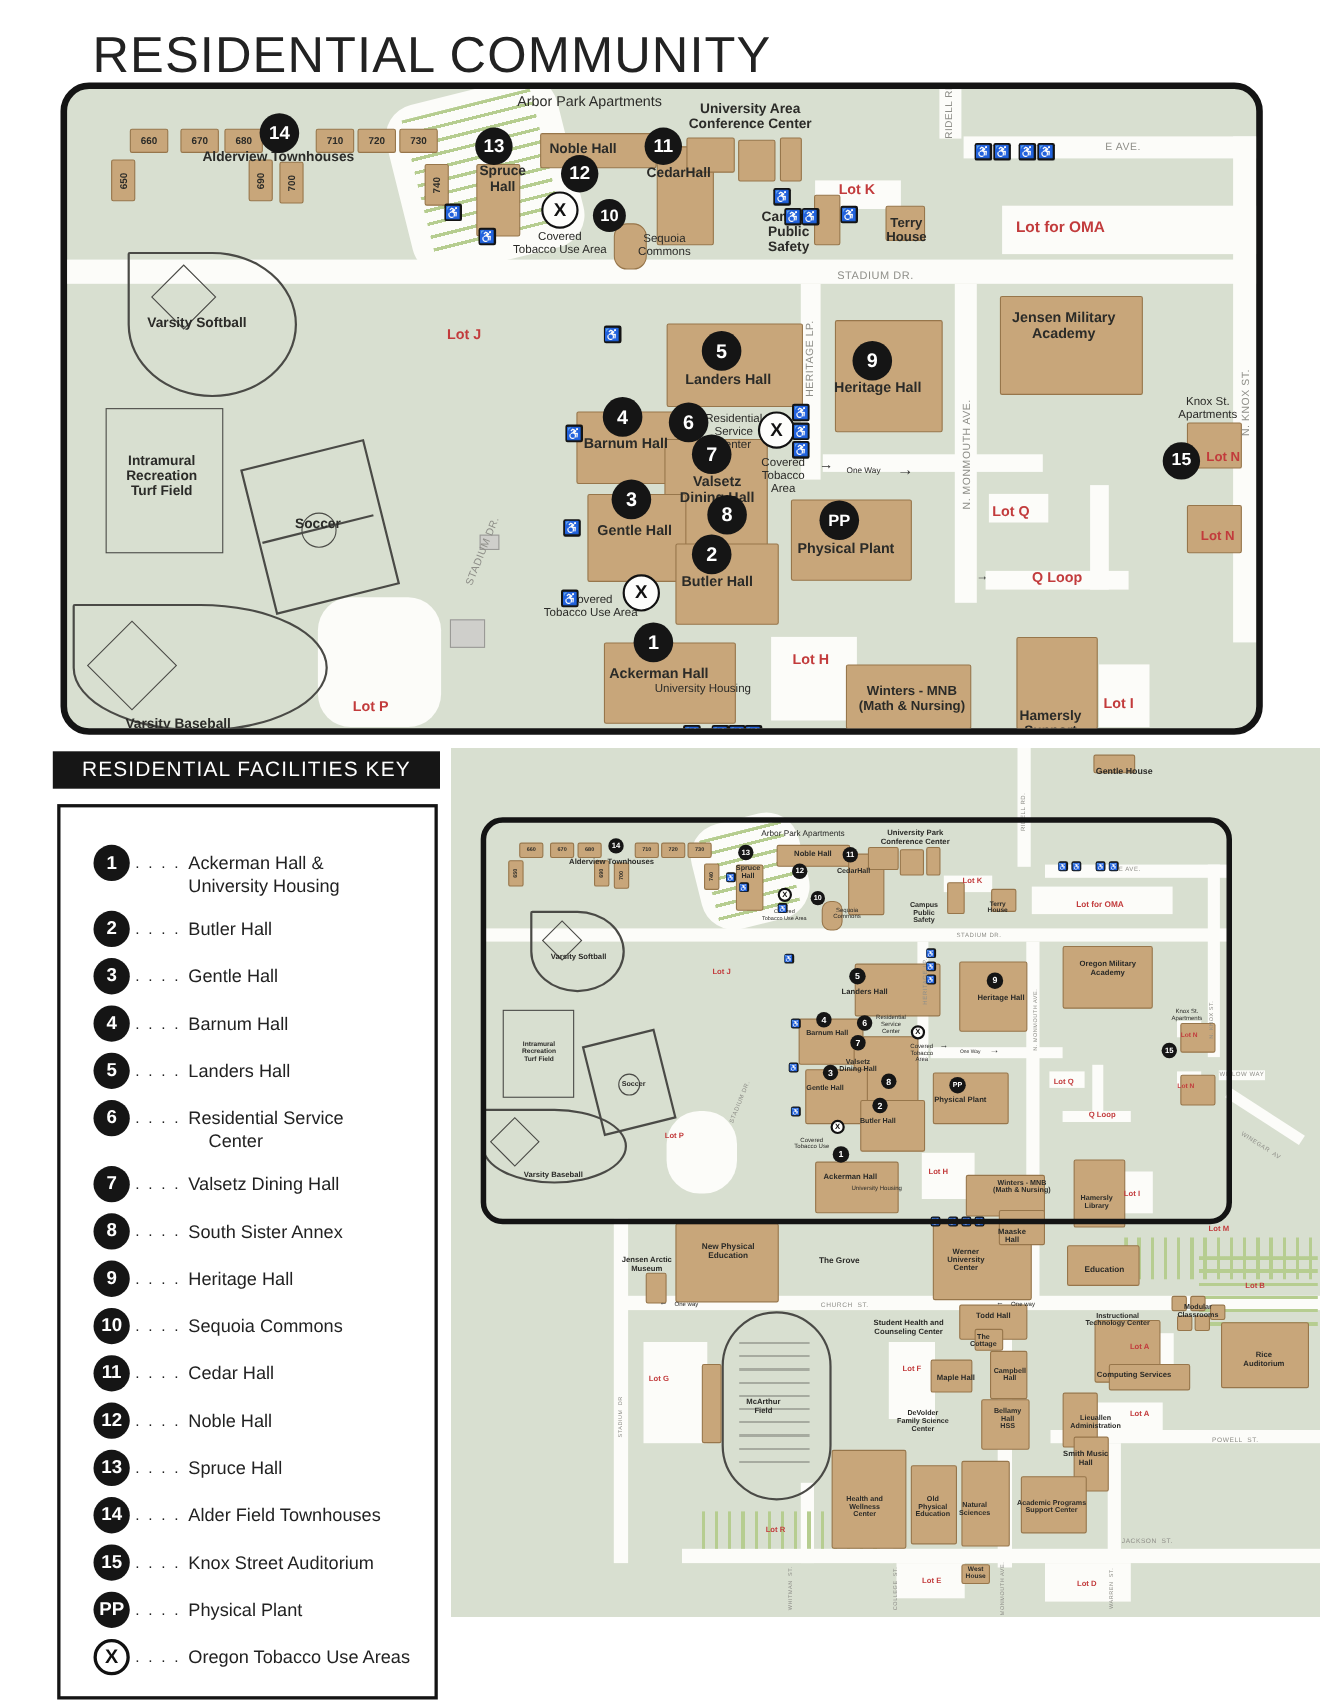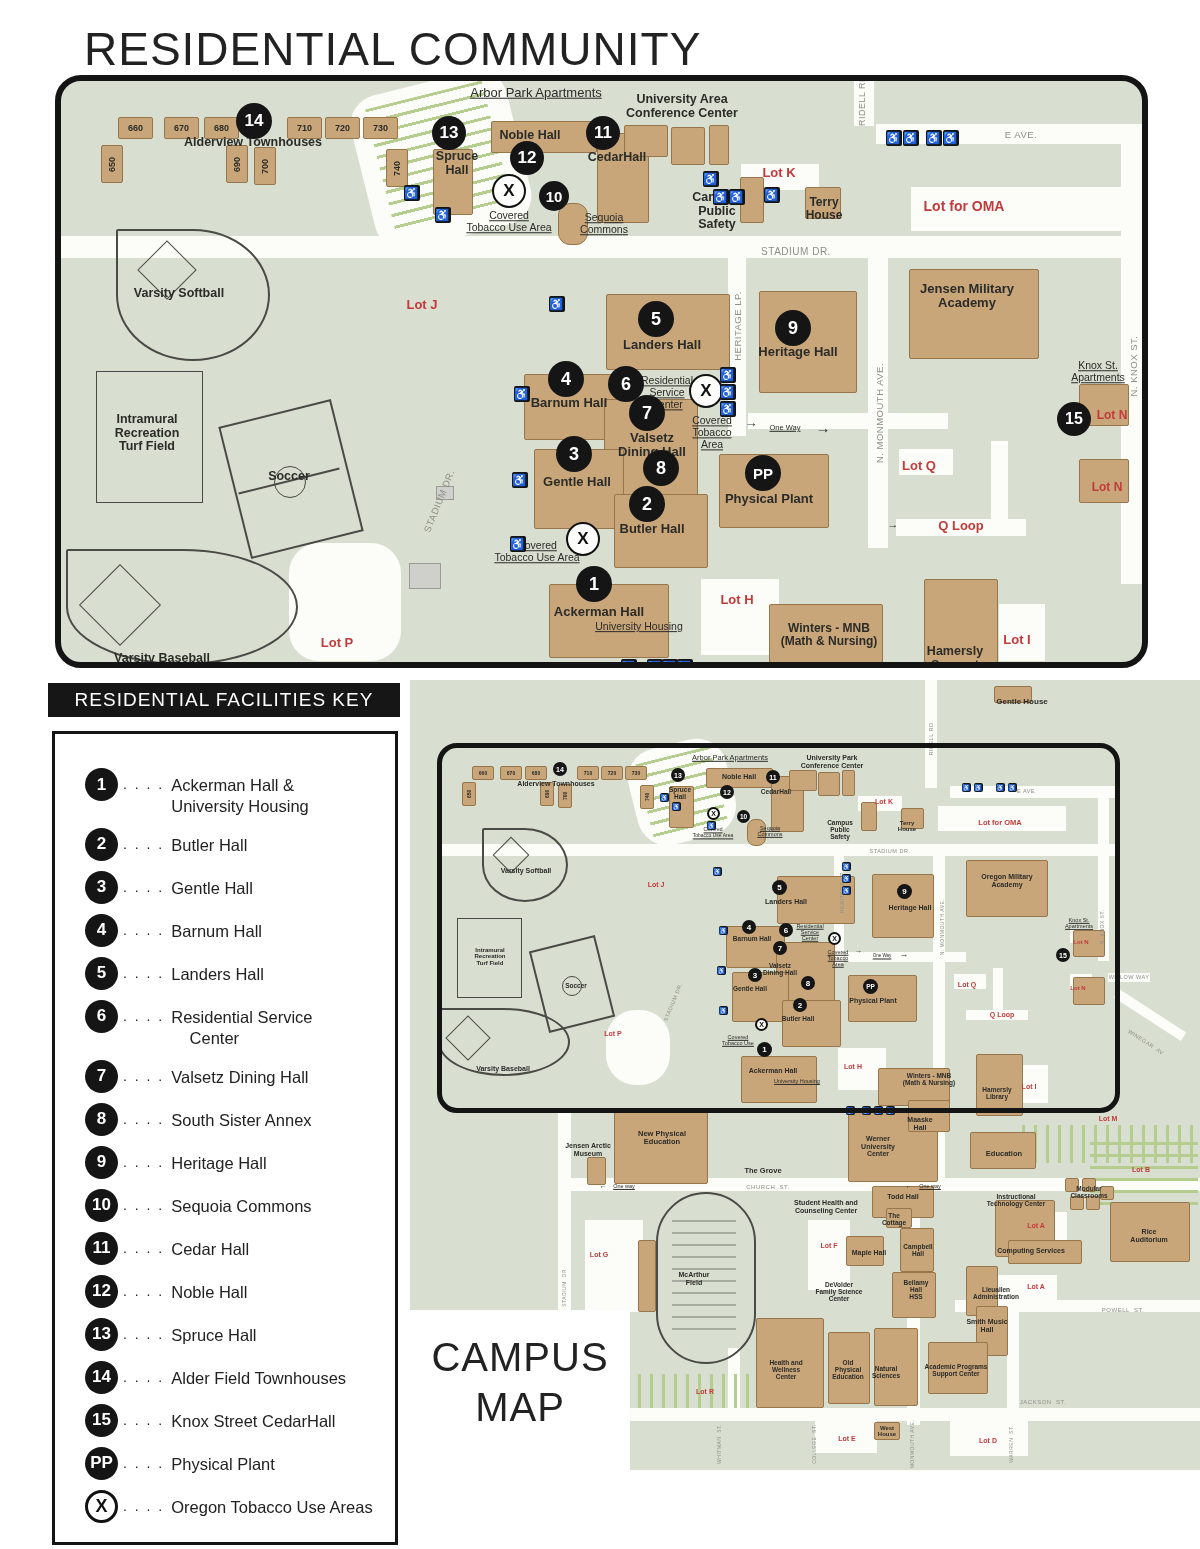--- a/index.html
+++ b/index.html
@@ -37,21 +37,21 @@
     align-items:center;justify-content:center;color:#2b2b28;font-weight:bold;writing-mode:vertical-rl;
     transform:rotate(180deg);}
   .gbldg{background:#cfcfcb;border:1px solid #9a9a96;z-index:3;}
   .badge{background:#151515;color:#fff;border-radius:50%;display:flex;align-items:center;
     justify-content:center;font-weight:bold;z-index:6;}
   .xbadge{background:#fdfdfb;color:#111;border:2px solid #111;box-sizing:border-box;border-radius:50%;
     display:flex;align-items:center;justify-content:center;font-weight:bold;z-index:6;}
   .hc{background:#141414;color:#fff;border-radius:2px;display:flex;align-items:center;
     justify-content:center;z-index:6;}
   .blabel{color:#2b2b28;font-weight:bold;text-align:center;white-space:pre-line;line-height:1.08;z-index:5;}
-  .plabel{color:#2b2b28;text-align:center;white-space:pre-line;line-height:1.12;z-index:5;text-decoration:underline;}
+  .plabel{color:#2b2b28;text-align:center;white-space:pre-line;line-height:1.12;z-index:5;}
   .lot{color:#c23b3c;font-weight:bold;white-space:pre;z-index:5;}
   .street{color:#8e8e88;white-space:pre;letter-spacing:.5px;z-index:5;}
   .arrow{color:#333;font-weight:bold;z-index:5;}
   .outline{border:1.5px solid #4a4a46;z-index:2;}
   .softball{border:2px solid #4a4a46;border-radius:4px 100% 100% 100%;z-index:2;}
   .baseball{border:2px solid #4a4a46;border-radius:4px 100% 100% 100%;z-index:2;}
   .soccer{border:2px solid #4a4a46;z-index:2;}
   .circ{border:1.5px solid #4a4a46;border-radius:50%;z-index:2;}
   .hline{background:#4a4a46;z-index:2;}
   .track{border:2px solid #4a4a46;border-radius:50px;z-index:2;}
@@ -307,40 +307,36 @@
       <span class="klabel">Spruce Hall</span>
     </div>
     <div class="key-row">
       <span class="kbadge">14</span>
       <span class="kdots">. . . .</span>
       <span class="klabel">Alder Field Townhouses</span>
     </div>
     <div class="key-row">
       <span class="kbadge">15</span>
       <span class="kdots">. . . .</span>
-      <span class="klabel">Knox Street CedarHall</span>
+      <span class="klabel">Knox Street Auditorium</span>
     </div>
     <div class="key-row">
       <span class="kbadge">PP</span>
       <span class="kdots">. . . .</span>
       <span class="klabel">Physical Plant</span>
     </div>
     <div class="key-row">
       <span class="kbadge kx">X</span>
       <span class="kdots">. . . .</span>
       <span class="klabel">Oregon Tobacco Use  Areas</span>
     </div>
   </div>
 
 <div id="campus-map">
   <div id="inner-box"></div>
-  <div id="campus-white">
-    <div id="campus-title">CAMPUS
-MAP</div>
-  </div>
 <div class="el road" style="left: 515px; top: 0px; width: 12px; height: 108px;"></div>
     <div class="el road" style="left: 540px; top: 106px; width: 170px; height: 12px;"></div>
     <div class="el road" style="left: 688px; top: 106px; width: 11px; height: 175px;"></div>
     <div class="el road" style="left: 30px; top: 164px; width: 676px; height: 12px;"></div>
     <div class="el road" style="left: 523px; top: 176px; width: 12px; height: 330px;"></div>
     <div class="el road" style="left: 497px; top: 500px; width: 13px; height: 245px;"></div>
     <div class="el road" style="left: 448px; top: 116px; width: 44px; height: 15px;"></div>
     <div class="el road" style="left: 528px; top: 126px; width: 128px; height: 25px;"></div>
     <div class="el roadr" style="left: 222px; top: 63px; width: 100px; height: 98px; transform: rotate(-14deg);"></div>
     <div class="el hatchv" style="left: 234px; top: 74px; width: 76px; height: 80px; transform: rotate(-14deg);"></div>
@@ -506,21 +502,21 @@
     <div class="el blabel" style="left: 116px; top: 191px; font-size: 7px; transform: translate(-50%, -50%);">Varsity Softball</div>
     <div class="el blabel" style="left: 80px; top: 277px; font-size: 6px; transform: translate(-50%, -50%);">Intramural
 Recreation
 Turf Field</div>
     <div class="el blabel" style="left: 166px; top: 306px; font-size: 6.5px; transform: translate(-50%, -50%);">Soccer</div>
     <div class="el blabel" style="left: 93px; top: 389px; font-size: 7px; transform: translate(-50%, -50%);">Varsity Baseball</div>
     <div class="el street" style="left: 263px; top: 322px; font-size: 5.5px; transform: translate(-50%, -50%) rotate(-68deg);">STADIUM DR.</div>
     <div class="el lot" style="left: 698px; top: 438px; font-size: 7px; transform: translate(-50%, -50%);">Lot M</div>
     <div class="el blabel" style="left: 252px; top: 458px; font-size: 7.5px; transform: translate(-50%, -50%);">New Physical
 Education</div>
-    <div class="el blabel" style="left: 353px; top: 491px; font-size: 7.5px; transform: translate(-50%, -50%);">The Grove</div>
+    <div class="el blabel" style="left: 353px; top: 466px; font-size: 7.5px; transform: translate(-50%, -50%);">The Grove</div>
     <div class="el blabel" style="left: 178px; top: 470px; font-size: 7px; transform: translate(-50%, -50%);">Jensen Arctic
 Museum</div>
     <div class="el arrow" style="left: 193px; top: 505px; font-size: 7px; transform: translate(-50%, -50%);">←</div>
     <div class="el plabel" style="left: 214px; top: 506px; font-size: 5.5px; transform: translate(-50%, -50%);">One way</div>
     <div class="el street" style="left: 358px; top: 507px; font-size: 6px; transform: translate(-50%, -50%);">CHURCH  ST.</div>
     <div class="el arrow" style="left: 499px; top: 505px; font-size: 7px; transform: translate(-50%, -50%);">←</div>
     <div class="el plabel" style="left: 520px; top: 506px; font-size: 5.5px; transform: translate(-50%, -50%);">One way</div>
     <div class="el blabel" style="left: 416px; top: 527px; font-size: 7px; transform: translate(-50%, -50%);">Student Health and
 Counseling Center</div>
     <div class="el blabel" style="left: 493px; top: 517px; font-size: 7px; transform: translate(-50%, -50%);">Todd Hall</div>

